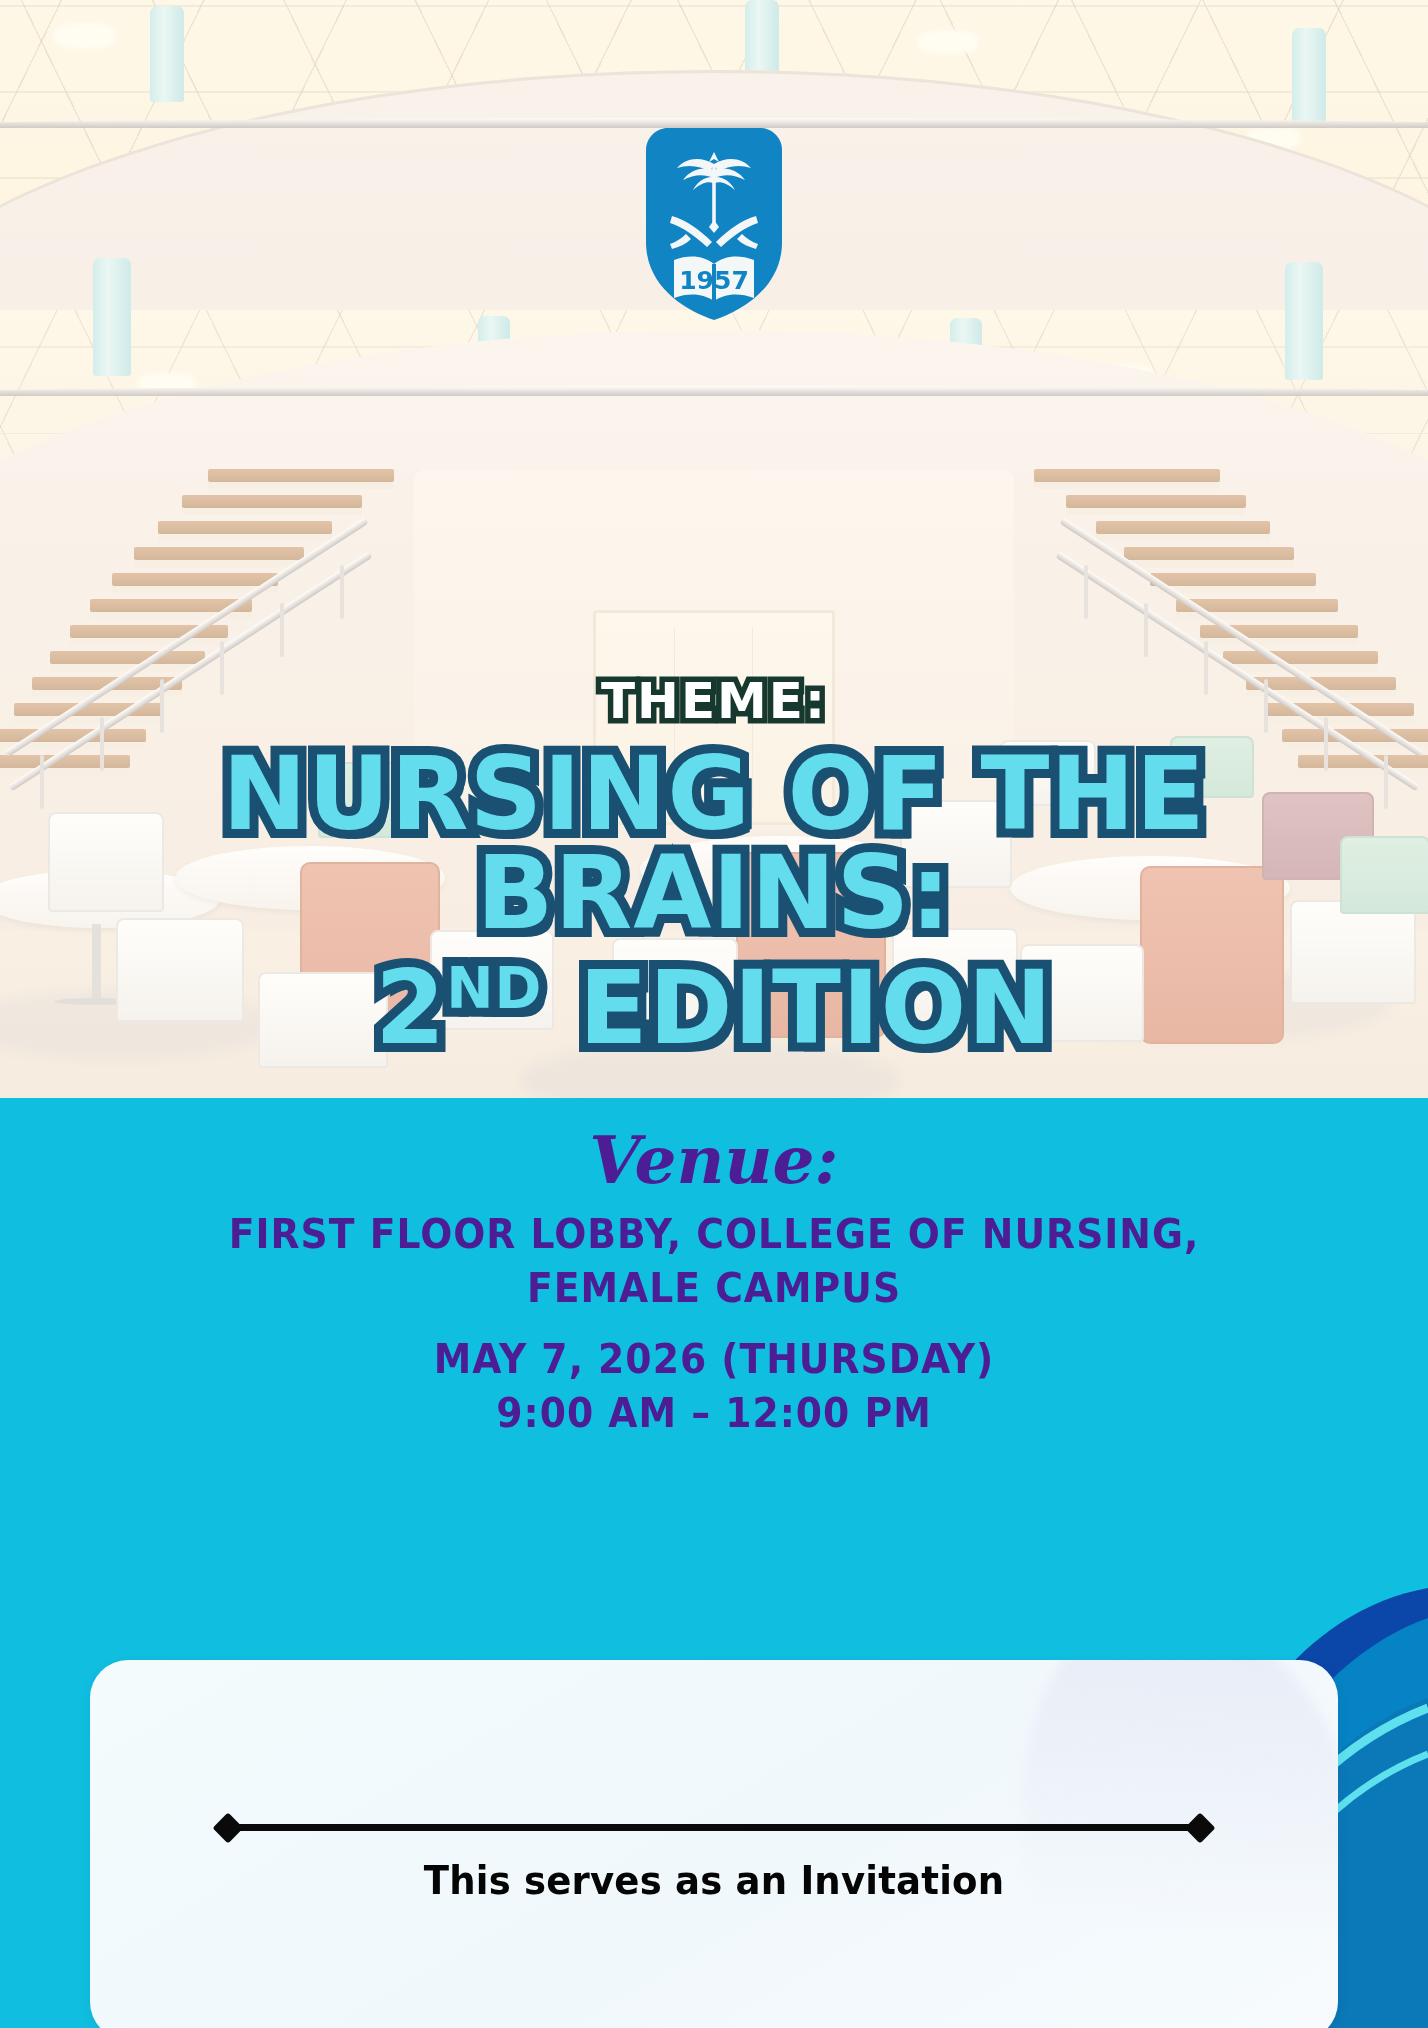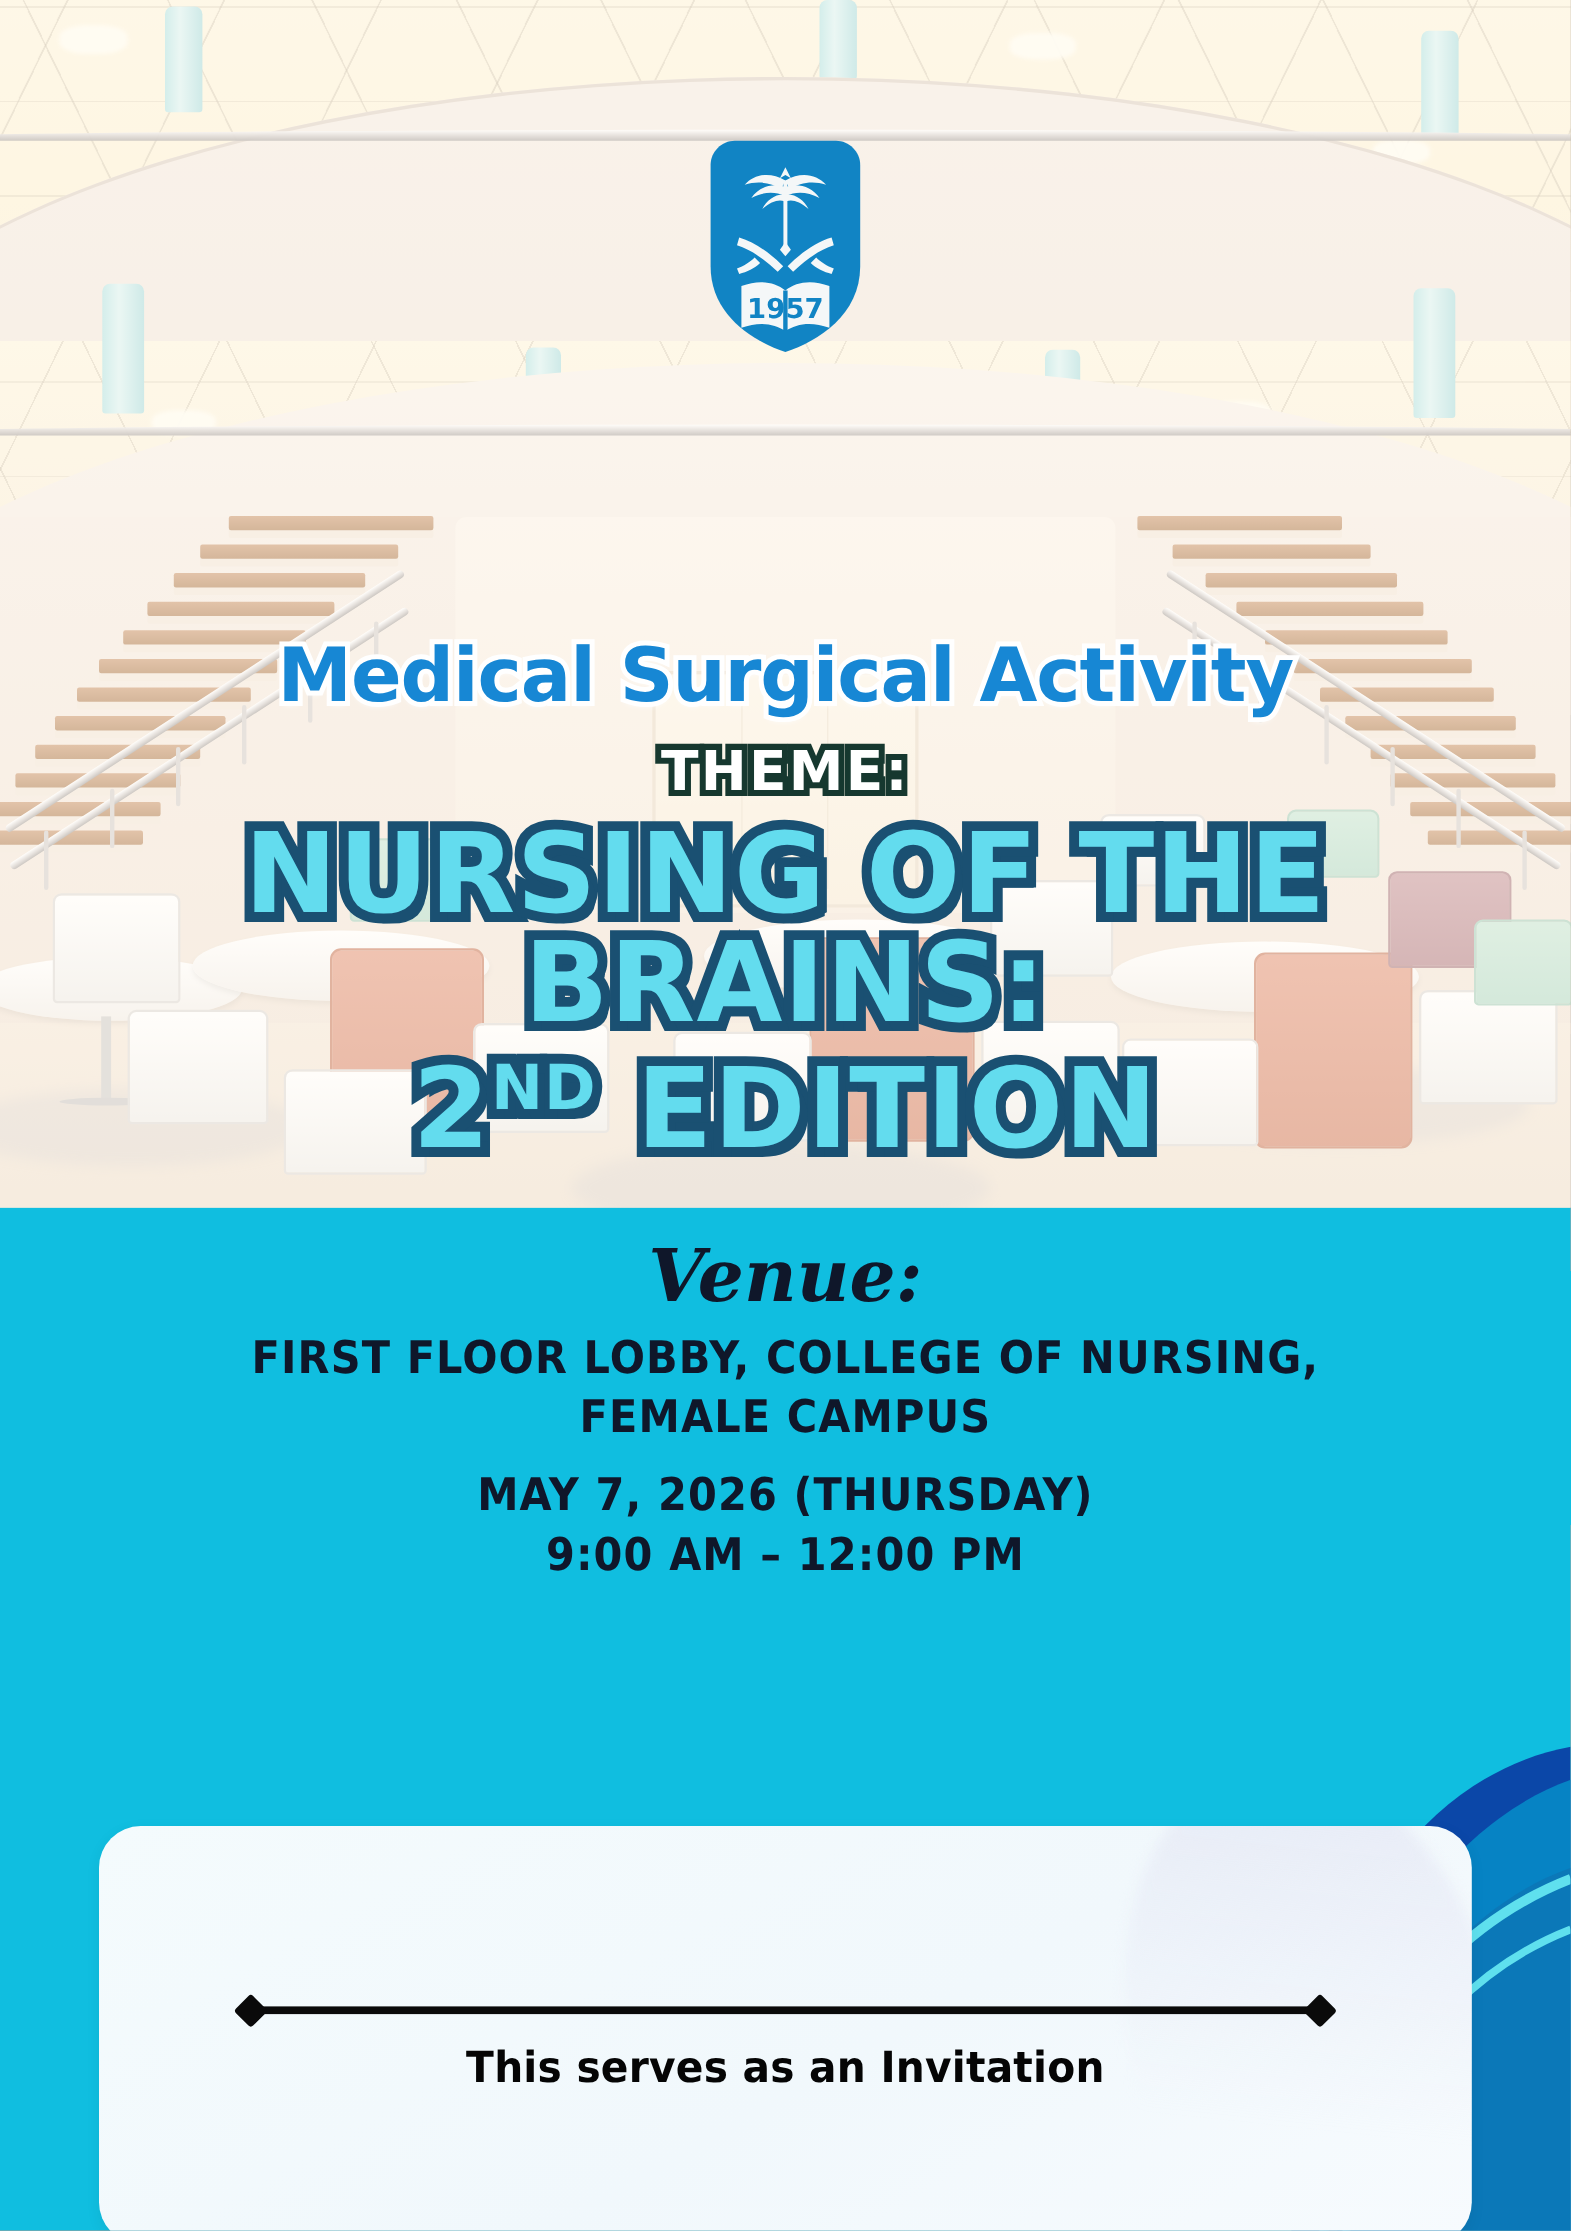--- a/index.html
+++ b/index.html
@@ -114,21 +114,21 @@
              text-shadow:7px 9px 0 #1a5072; }
   .bt1{ font-size:101px; }
   .bt2{ font-size:101px; margin-top:16px; }
   .bt2 .sup2{ font-size:.56em; vertical-align:super; }
 
   
   .cyan{ position:absolute; left:0; right:0; top:1098px; bottom:0; background:#10bee0; overflow:hidden;}
 
   .wave{ position:absolute; right:0; bottom:0; width:430px; height:470px; }
 
-  .cy-text{ position:absolute; left:0; right:0; top:0; z-index:20; text-align:center; color:#0f172a; }
+  .cy-text{ position:absolute; left:0; right:0; top:0; z-index:20; text-align:center; color:#4c1d95; }
   .script{ font-family:"DejaVu Serif", serif; font-style:italic; font-weight:bold;
            font-size:66px; letter-spacing:0px; line-height:1.05; }
   .cond{ font-family:"DejaVu Sans", sans-serif; font-weight:bold; font-size:41px;
          letter-spacing:1.1px; line-height:1.32; transform:scaleX(.92); }
 
   .venue-h{ margin-top:28px; }
   .venue-l{ margin-top:12px; }
   .sched-h{ margin-top:28px; }
   .sched-l{ margin-top:16px; }
 
@@ -306,21 +306,20 @@
       </g>
       <g>
         <path d="M32 136 C48 130 62 132 72 140 C82 132 96 130 112 136 L112 174 C96 168 82 170 72 177 C62 170 48 168 32 174 Z" fill="#f4f7f8"></path>
         <path d="M72 140 v37" stroke="#1184C4" stroke-width="4" fill="none"></path>
         <text x="72" y="165" font-family="DejaVu Sans, sans-serif" font-size="25" font-weight="bold" fill="#1184C4" text-anchor="middle">1957</text>
       </g>
     </svg>
   </div>
 
 
-  <div class="act">Medical Surgical Activity</div>
   <div class="theme">THEME:</div>
 
   <div class="bigtitle">
     <div class="bt1">NURSING OF THE BRAINS:</div>
     <div class="bt2"><span>2</span><span class="sup2">ND</span><span> EDITION</span></div>
   </div>
 
   <div class="cyan">
 
     <svg class="wave" viewBox="0 0 430 470" preserveAspectRatio="none">

